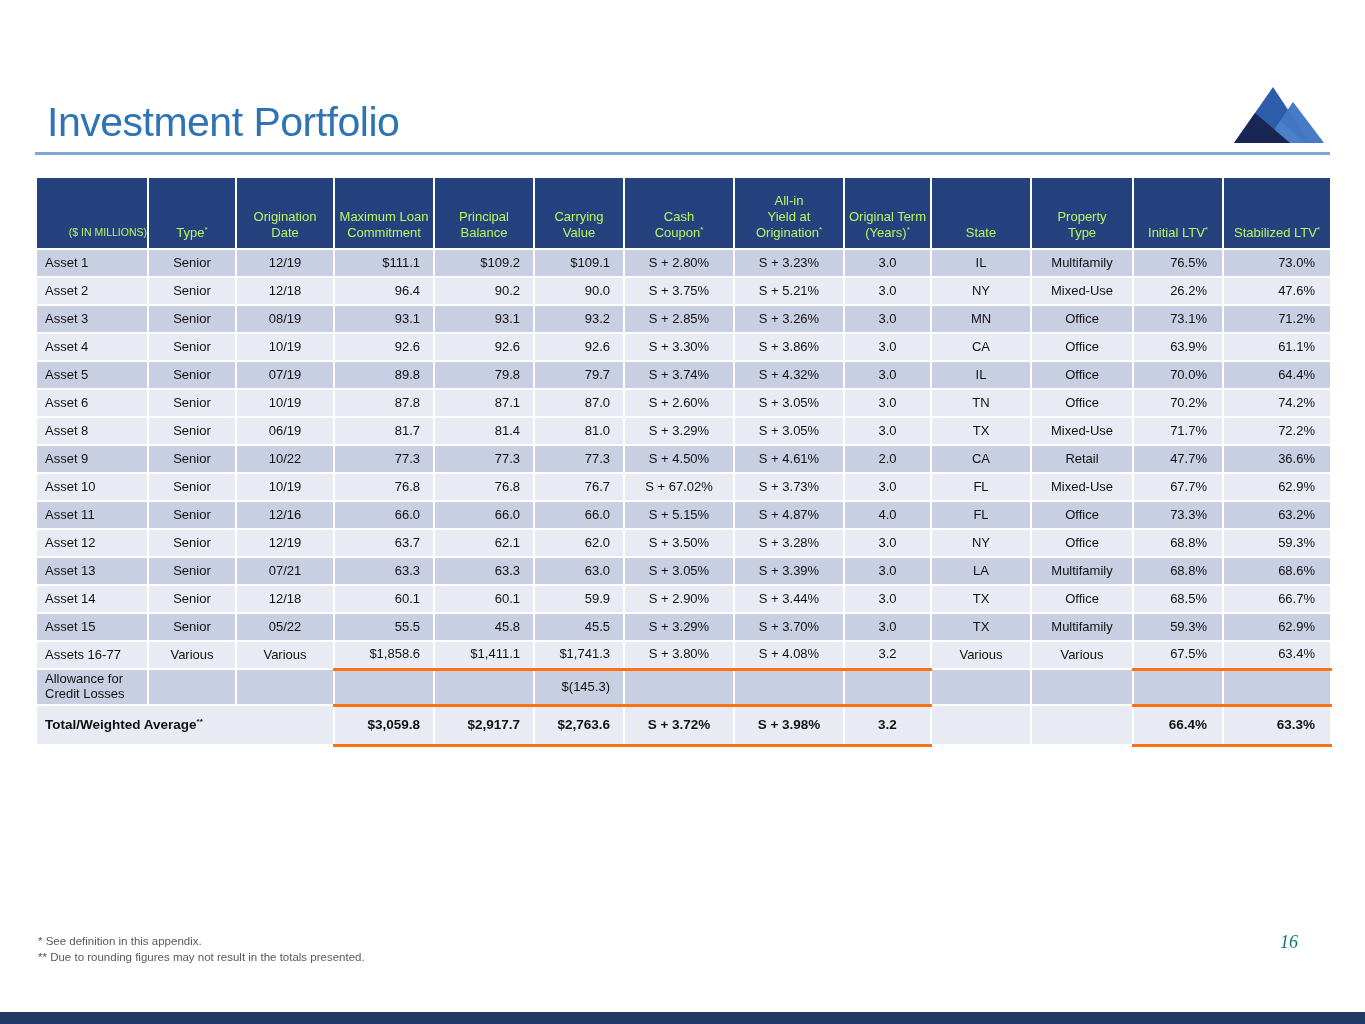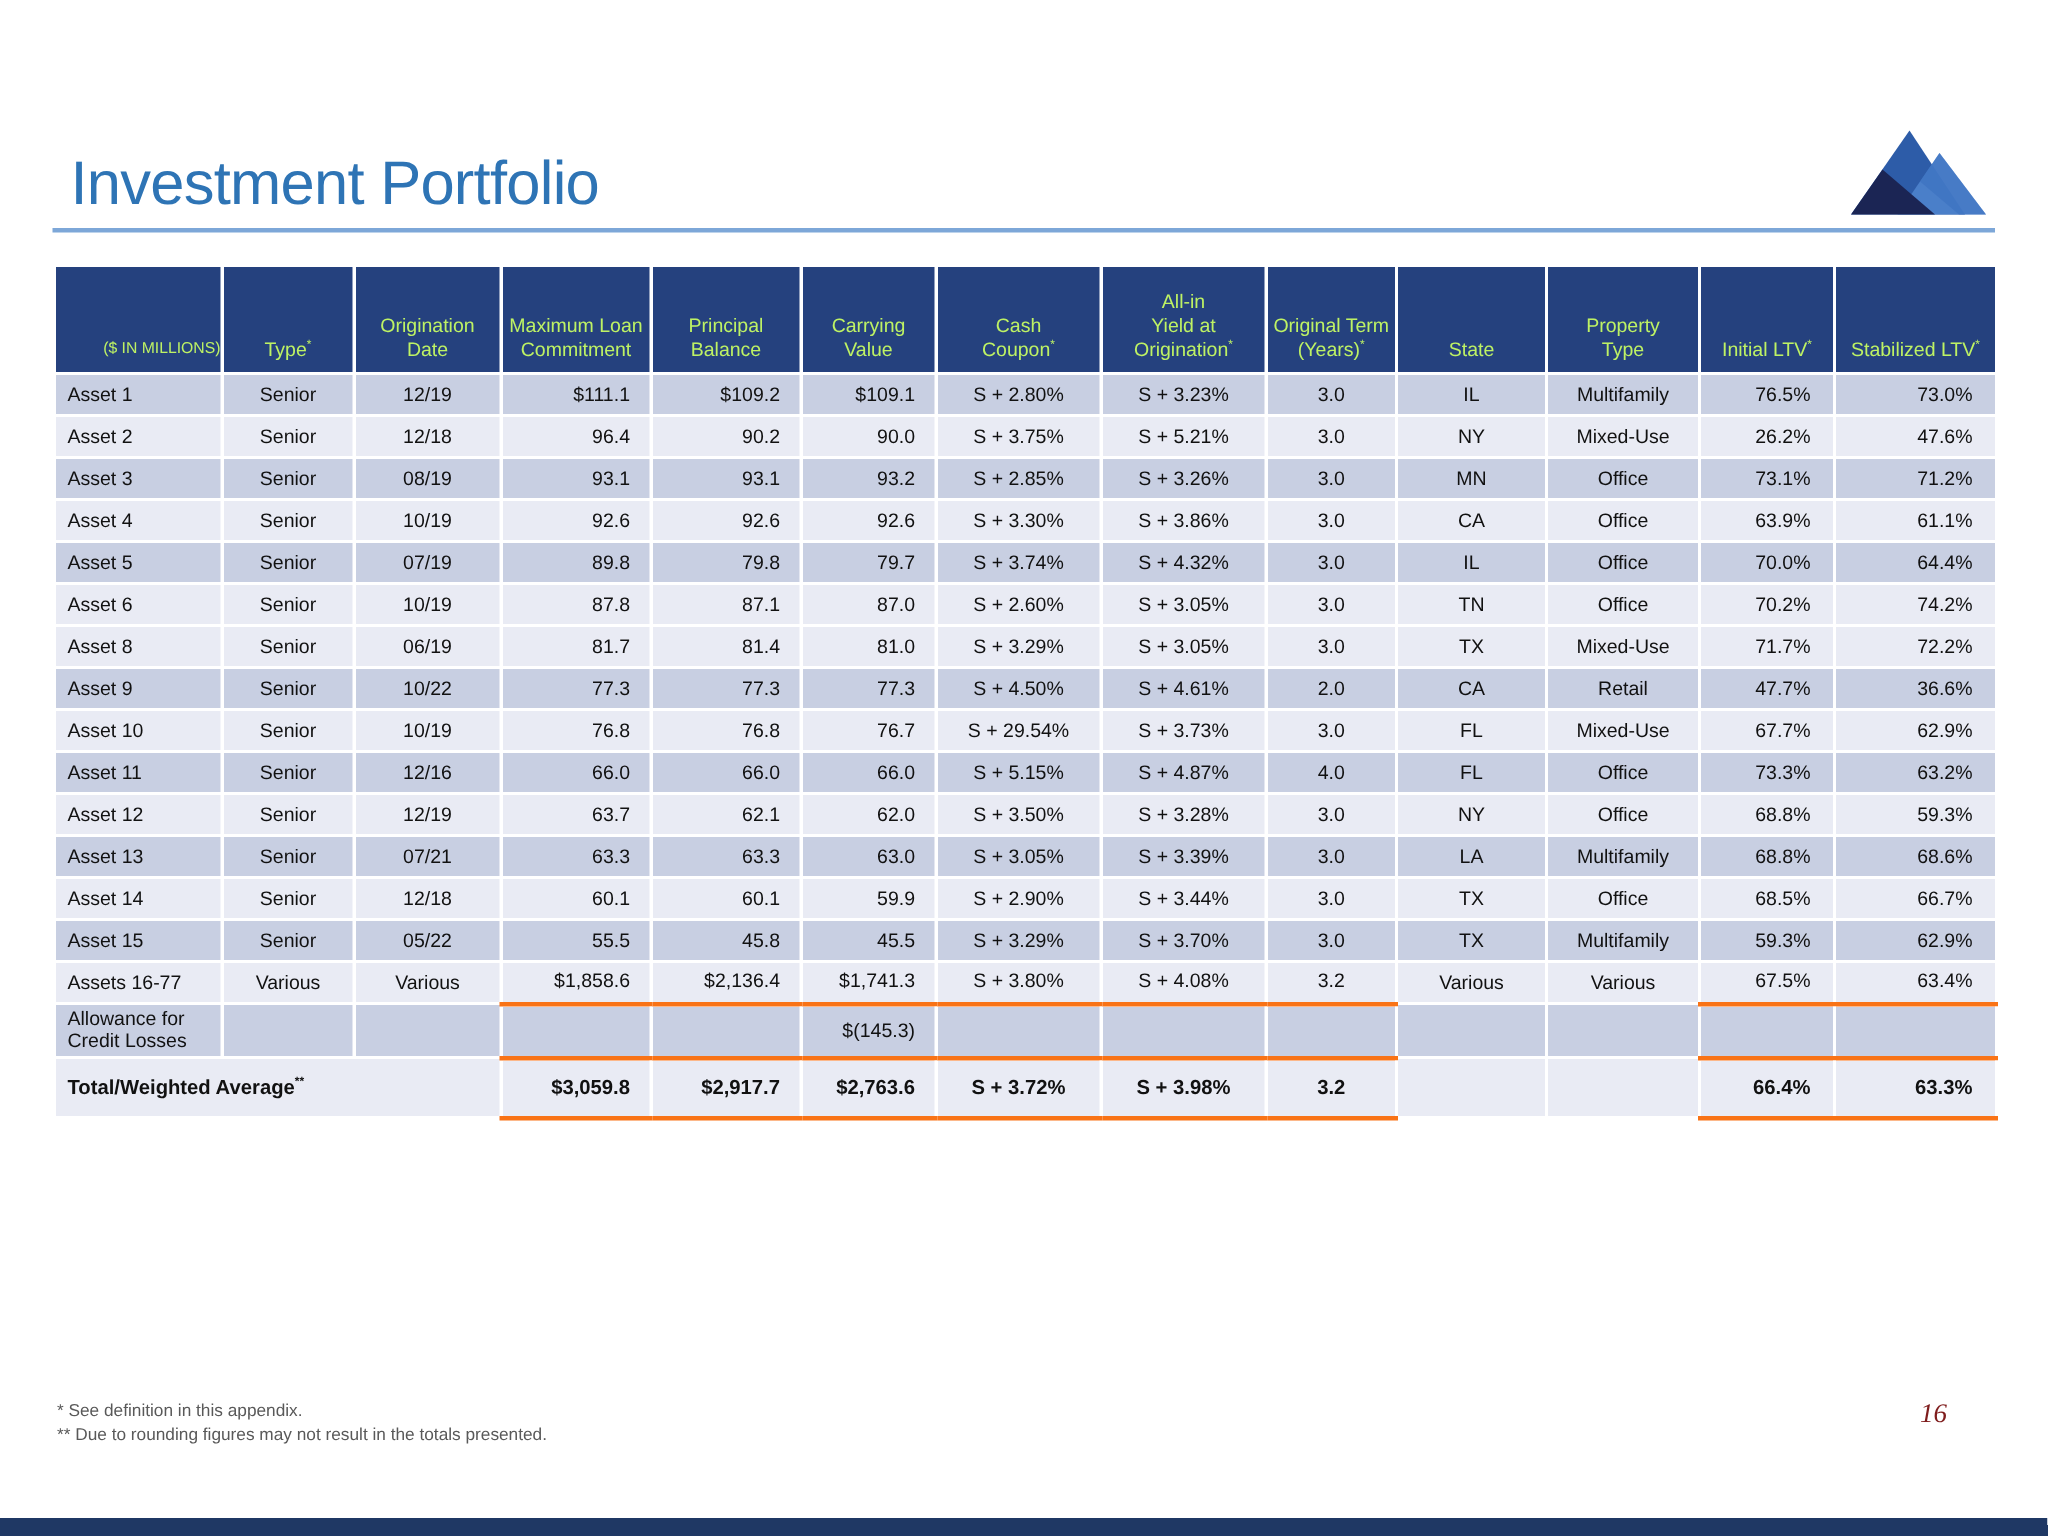--- a/index.html
+++ b/index.html
@@ -33,21 +33,21 @@
   td.rule { border-bottom:3px solid #f97316; }
 
   td.c0 { text-align:left; padding-left:8px; }
   td.c1, td.c2, td.c6, td.c7, td.c8, td.c9, td.c10 { text-align:center; }
   td.c3, td.c4, td.c5 { text-align:right; padding-right:13px; }
   td.c11, td.c12 { text-align:right; padding-right:15px; }
 
   .footnotes { position:absolute; left:38px; top:934px; font-size:11.5px; color:#595959;
                line-height:15.5px; }
   .page-number { position:absolute; left:1280px; top:932px; font-size:18px;
-                 font-family:"Liberation Serif", serif; font-style:italic; color:#7f1d1d; }
+                 font-family:"Liberation Serif", serif; font-style:italic; color:#0f766e; }
   .bottom-bar { position:absolute; left:0; bottom:0; width:1365px; height:12px;
                 background:#1F3864; }
 </style>
 </head>
 <body>
 
 <div class="slide">
 
   <div class="title">Investment Portfolio</div>
 
@@ -223,21 +223,21 @@
           <td class="c11">47.7%</td>
           <td class="c12">36.6%</td>
         </tr>
         <tr class="light">
           <td class="c0">Asset 10</td>
           <td class="c1">Senior</td>
           <td class="c2">10/19</td>
           <td class="c3">76.8</td>
           <td class="c4">76.8</td>
           <td class="c5">76.7</td>
-          <td class="c6">S + 29.54%</td>
+          <td class="c6">S + 67.02%</td>
           <td class="c7">S + 3.73%</td>
           <td class="c8">3.0</td>
           <td class="c9">FL</td>
           <td class="c10">Mixed-Use</td>
           <td class="c11">67.7%</td>
           <td class="c12">62.9%</td>
         </tr>
         <tr class="dark">
           <td class="c0">Asset 11</td>
           <td class="c1">Senior</td>
@@ -311,21 +311,21 @@
           <td class="c9">TX</td>
           <td class="c10">Multifamily</td>
           <td class="c11">59.3%</td>
           <td class="c12">62.9%</td>
         </tr>
         <tr class="light">
           <td class="c0">Assets 16-77</td>
           <td class="c1">Various</td>
           <td class="c2">Various</td>
           <td class="c3 rule">$1,858.6</td>
-          <td class="c4 rule">$2,136.4</td>
+          <td class="c4 rule">$1,411.1</td>
           <td class="c5 rule">$1,741.3</td>
           <td class="c6 rule">S + 3.80%</td>
           <td class="c7 rule">S + 4.08%</td>
           <td class="c8 rule">3.2</td>
           <td class="c9">Various</td>
           <td class="c10">Various</td>
           <td class="c11 rule">67.5%</td>
           <td class="c12 rule">63.4%</td>
         </tr>
         <tr class="dark allowance">

